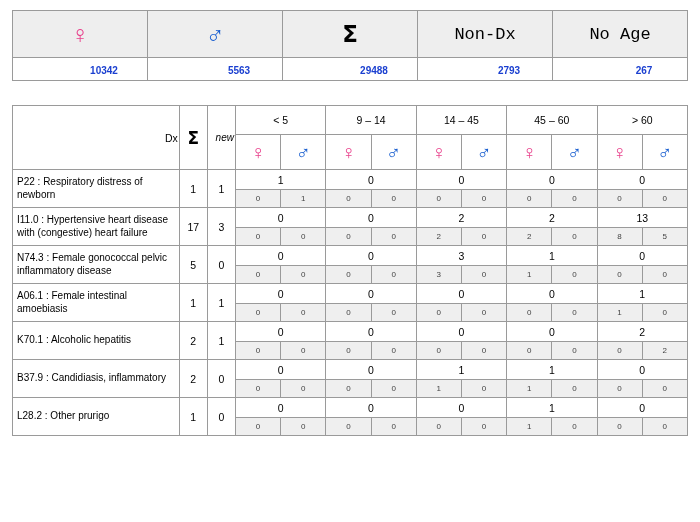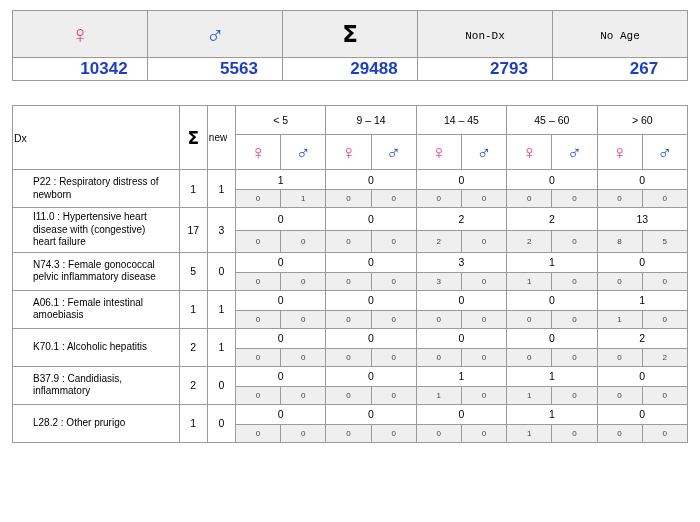--- a/index.html
+++ b/index.html
@@ -9,41 +9,41 @@
   
   table{border-collapse:collapse;}
   .summary{width:676px;table-layout:fixed;}
   .summary td{border:1px solid #9a9a9a;text-align:center;vertical-align:middle;background:#eeeeee;}
   .summary tr.head td{height:44px;}
   .summary tr.vals td{height:20px;background:#ffffff;}
   .sym{font-size:25px;font-weight:700;line-height:1;}
   .female{color:#e8418c;}
   .male{color:#1a5fd0;}
   .sig{color:#000;font-size:23px;font-weight:700;font-family:"DejaVu Sans",sans-serif;}
-  .mono{font-family:"Liberation Mono",monospace;font-size:11px;margin-top:12px;}
-  .val{font-size:17px;font-weight:700;color:#1a3fd0;margin-left:48px;}
+  .mono{font-family:"Liberation Mono",monospace;font-size:17px;margin-top:12px;}
+  .val{font-size:10px;font-weight:700;color:#1a3fd0;margin-left:48px;}
 
   .gap{height:24px;}
 
   
   .main{width:676px;table-layout:fixed;font-size:10px;}
   .main td,.main th{border:1px solid #9a9a9a;}
   .main th{font-weight:normal;}
 
   
-  .hdr-dx{height:26px;text-align:left;font-size:10.5px;vertical-align:middle;}
+  .hdr-dx{height:26px;text-align:right;font-size:10.5px;vertical-align:middle;}
   .hdr-grp{height:26px;text-align:center;font-size:10.5px;vertical-align:middle;}
   .hdr-sum{text-align:center;vertical-align:middle;}
   .hdr-sum .sig{font-size:17px;}
-  .hdr-new{text-align:left;vertical-align:middle;font-size:10px;}
+  .hdr-new{text-align:right;vertical-align:middle;font-size:10px;font-style:italic;}
   .hdr-sex{height:32px;text-align:center;vertical-align:middle;}
   .hdr-sex .sym{font-size:20px;}
 
   
-  .dxcell{padding:3px 20px;vertical-align:middle;font-size:10px;line-height:1.25;}
+  .dxcell{padding:3px 4px;vertical-align:middle;font-size:10px;line-height:1.25;}
   .numcell{text-align:center;vertical-align:middle;font-size:10.5px;}
   .grpcount{text-align:center;vertical-align:middle;font-size:10.5px;height:17px;background:#ffffff;}
   .sub{height:15px;text-align:center;vertical-align:middle;font-size:8px;color:#444;background:#efefef;}
 
   .clip{position:absolute;left:0;top:0;width:700px;height:522px;overflow:hidden;}
 </style>
 </head>
 <body>
 
 <div class="clip">

